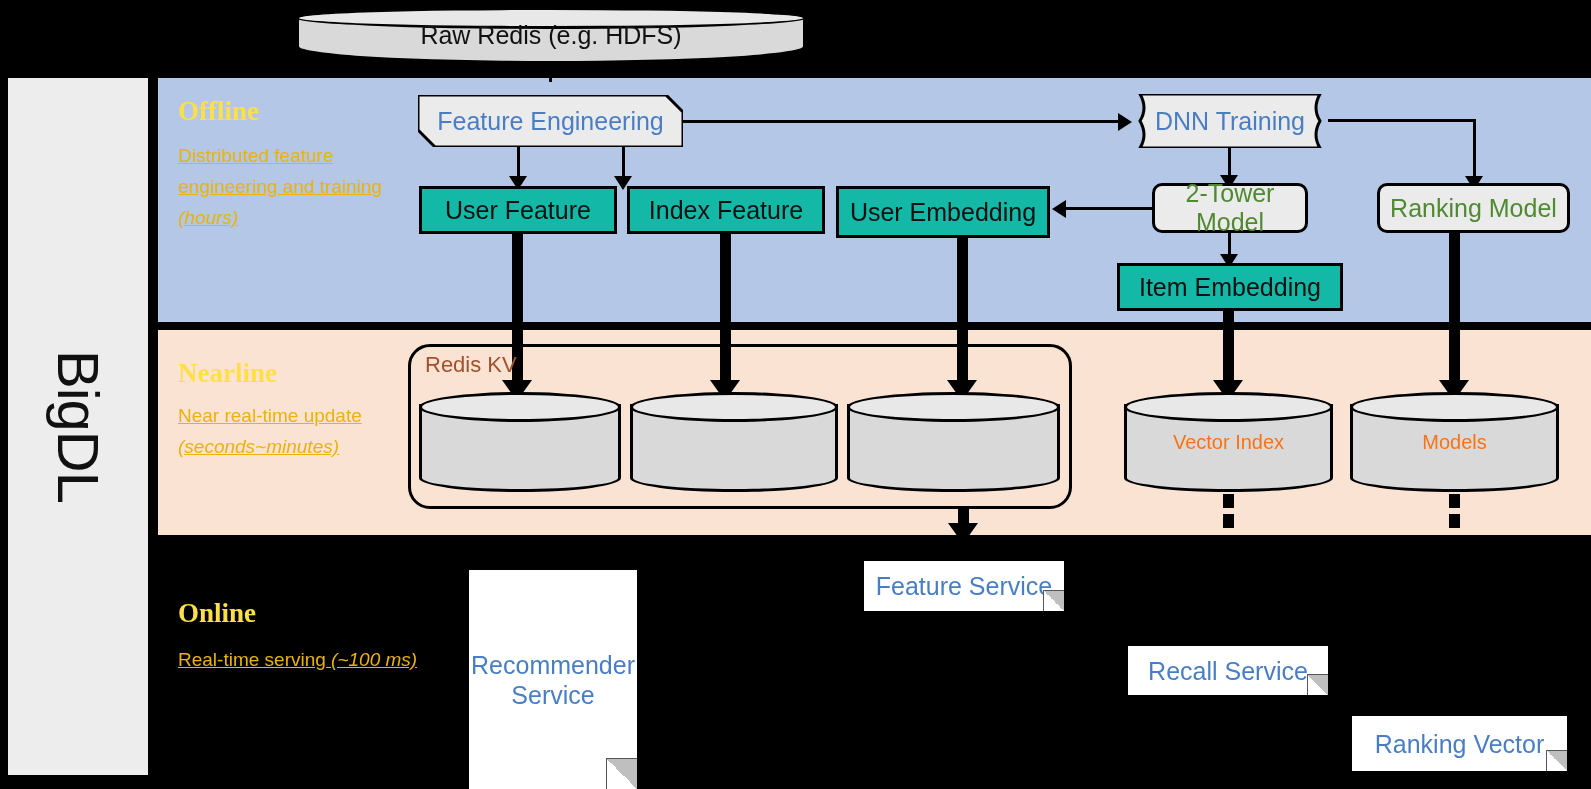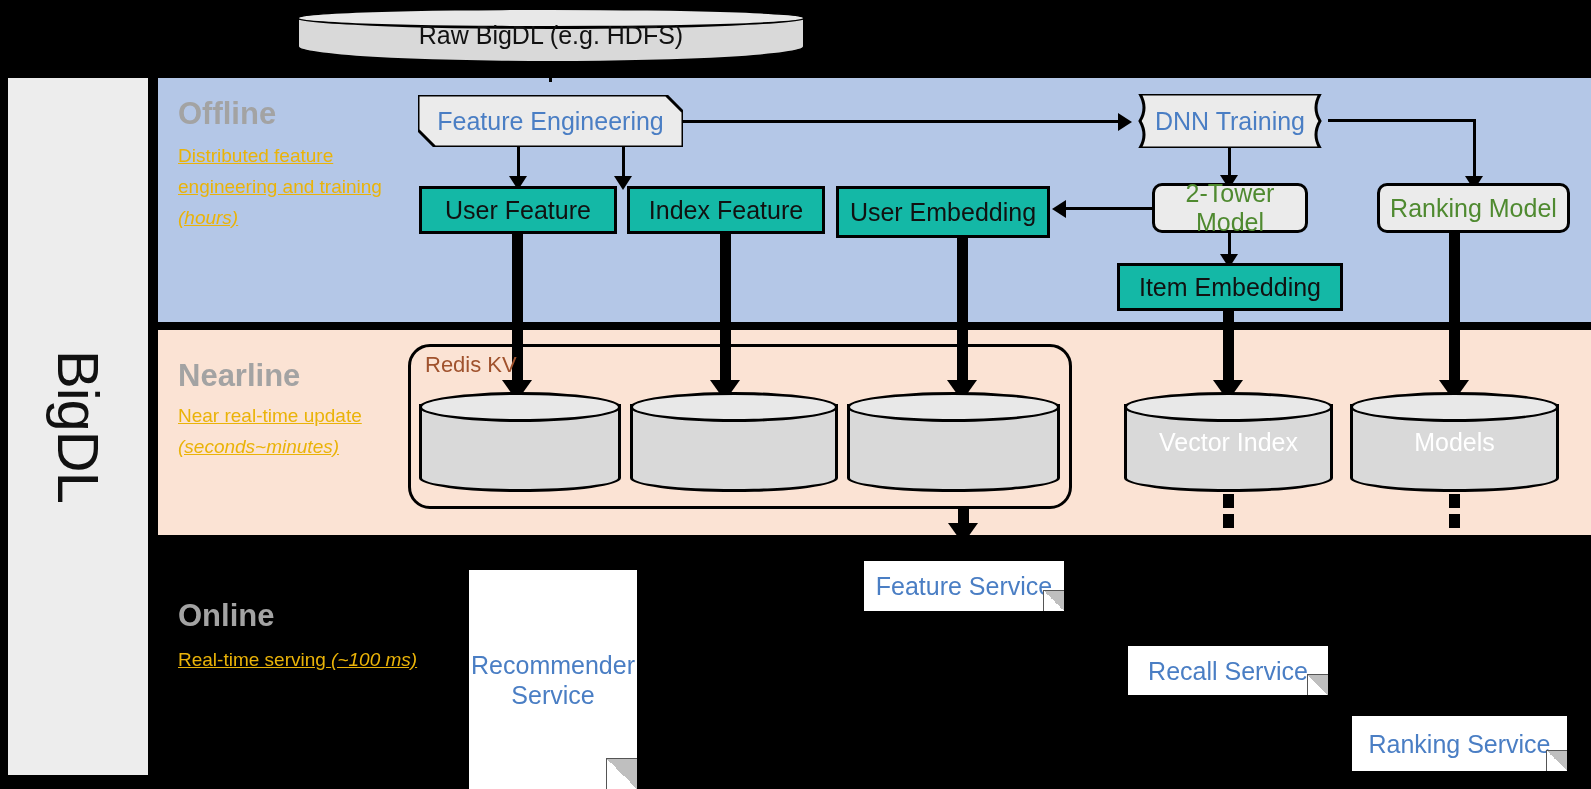--- a/index.html
+++ b/index.html
@@ -50,24 +50,25 @@
     white-space: nowrap;
     font-size: 58px;
     color: #111111;
     font-family: "Liberation Sans", sans-serif;
     letter-spacing: -1px;
   }
 
   
   .band-title {
     position: absolute;
-    color: #a3a3a3;
-    font-size: 31px;
+    color: #fde047;
+    font-size: 27px;
     font-weight: bold;
     white-space: nowrap;
+    font-family: Liberation Serif, serif;
   }
   .band-sub {
     position: absolute;
     color: #eab308;
     font-size: 19px;
     line-height: 31px;
     width: 240px;
     text-decoration: underline;
   }
   .band-sub em {
@@ -133,22 +134,22 @@
     border: 3px solid #000000;
     border-radius: 50% / 50%;
     box-sizing: border-box;
   }
   .cyl .cyl-label {
     position: absolute;
     inset: 0;
     display: flex;
     align-items: center;
     justify-content: center;
-    font-size: 25px;
-    color: #ffffff;
+    font-size: 20px;
+    color: #f97316;
     z-index: 2;
   }
 
   
   #rawdata {
     position: absolute;
     left: 296px; top: 7px; width: 510px; height: 57px;
     z-index: 6;
   }
   #rawdata .cyl-body {
@@ -272,21 +273,21 @@
 
   <div class="band-title" id="nearline-title">Nearline</div>
   <div class="band-sub" id="nearline-sub"><span>Near real-time update </span><em>(seconds~minutes)</em></div>
 
   <div class="band-title" id="online-title">Online</div>
   <div class="band-sub" id="online-sub"><span>Real-time serving </span><em>(~100 ms)</em></div>
 
   <div id="rawdata" class="cyl">
     <div class="cyl-body"></div>
     <div class="cyl-top"></div>
-    <div class="cyl-label">Raw BigDL (e.g. HDFS)</div>
+    <div class="cyl-label">Raw Redis (e.g. HDFS)</div>
   </div>
 
   <div class="thin-v" style="left:549px; top:64px; height:18px;"></div>
   <div class="arrow-down-thin" style="left:541px; top:62px;"></div>
 
   <div class="card-wrap" style="left:418px; top:95px; width:265px; height:52px;">
     <svg viewBox="0 0 265 52" preserveAspectRatio="none" width="265" height="52">
       <polygon points="0,0 248,0 265,17 265,52 17,52 0,35" fill="#ebebeb" stroke="#000000" stroke-width="3"></polygon>
     </svg>
     <div class="card-label blue-text">Feature Engineering</div>
@@ -402,17 +403,17 @@
     <span>Feature Service</span>
     <span class="fold"></span>
   </div>
 
   <div class="doc" style="left:1128px; top:646px; width:200px; height:49px;">
     <span>Recall Service</span>
     <span class="fold"></span>
   </div>
 
   <div class="doc" style="left:1352px; top:716px; width:215px; height:55px;">
-    <span>Ranking Service</span>
+    <span>Ranking Vector</span>
     <span class="fold"></span>
   </div>
 
 </div>
 
 </body></html>

